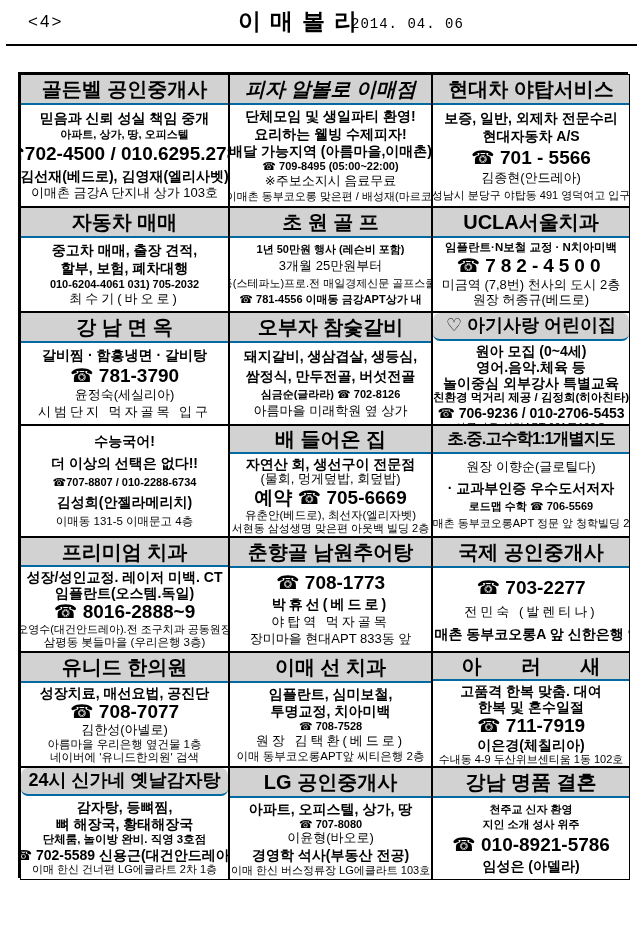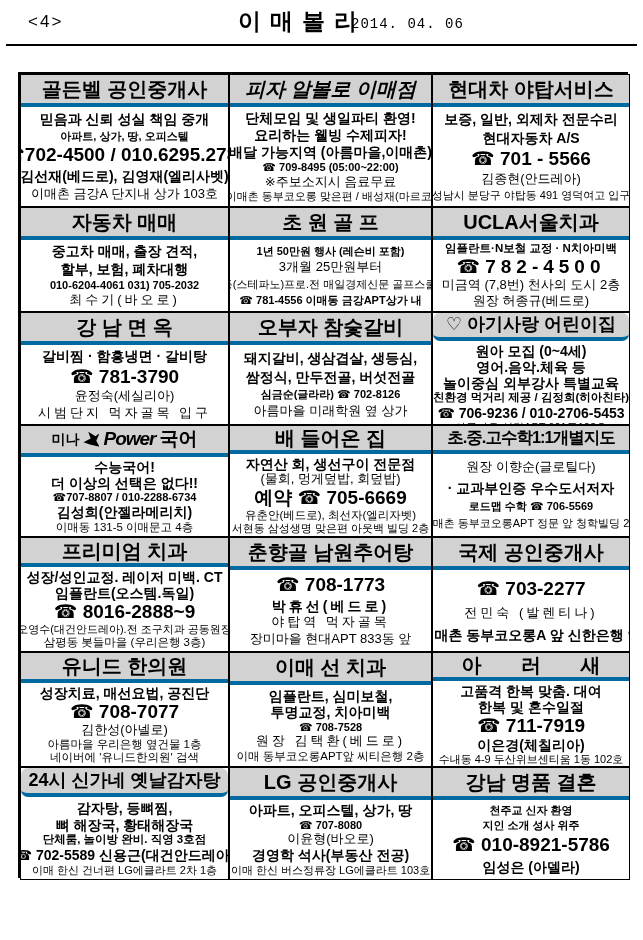--- a/index.html
+++ b/index.html
@@ -22,21 +22,21 @@
   
   .grid {
     position:absolute; left:18px; top:72px; width:610px; height:806px;
     display:grid;
     grid-template-columns:209px 203px 198px;
     grid-template-rows:133px 105px 113px 112px 115px 115px 113px;
     border:2px solid #000; background:#000;
   }
   .ad { background:#fff; border:1px solid #000; display:flex; flex-direction:column; overflow:hidden; }
   .ad-title {
-    background:#d2d2d2; border-bottom:4px solid #0369a1;
+    background:#d2d2d2; border-bottom:2px solid #0369a1;
     text-align:center; font-weight:800; font-size:20px; line-height:1.3;
     padding:1px 1px; white-space:nowrap; overflow:hidden;
     display:flex; align-items:center; justify-content:center; gap:4px; min-height:28px;
   }
   .t-it    { font-style:italic; }
   .t-sm    { font-size:16.5px; }
   .t-md    { font-size:18px;border-radius:7px; }
   .t-heavy { font-weight:900; letter-spacing:-1px; }
   .t-wide  { word-spacing:34px; }
   .ad-body {
@@ -166,26 +166,20 @@
         <div class="ln b">원아 모집 (0~4세)</div>
         <div class="ln b">영어.음악.체육 등</div>
         <div class="ln b">놀이중심 외부강사 특별교육</div>
         <div class="ln smb">친환경 먹거리 제공 / 김정희(히아친타)</div>
         <div class="ln b">☎ 706-9236 / 010-2706-5453</div>
         <div class="ln xs">아름마을 선경APT 601동103호</div>
       </div>
     </div>
 
     <div class="ad">
-      <div class="ad-title">
-        <span class="mina">미나</span>
-        <span class="swoosh"></span>
-        <span class="powerword">Power</span>
-        <span class="kor">국어</span>
-      </div>
       <div class="ad-body">
         <div class="ln b">수능국어!</div>
         <div class="ln b">더 이상의 선택은 없다!!</div>
         <div class="ln lg">☎707-8807 / 010-2288-6734</div>
         <div class="ln b">김성희(안젤라메리치)</div>
         <div class="ln sm">이매동 131-5 이매문고 4층</div>
       </div>
     </div>
 
     <div class="ad">

